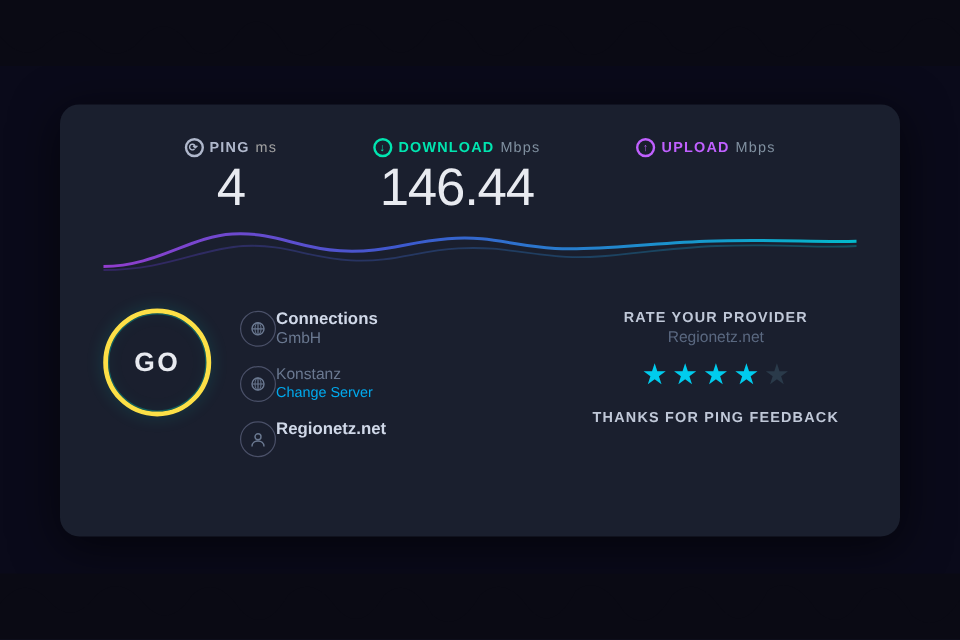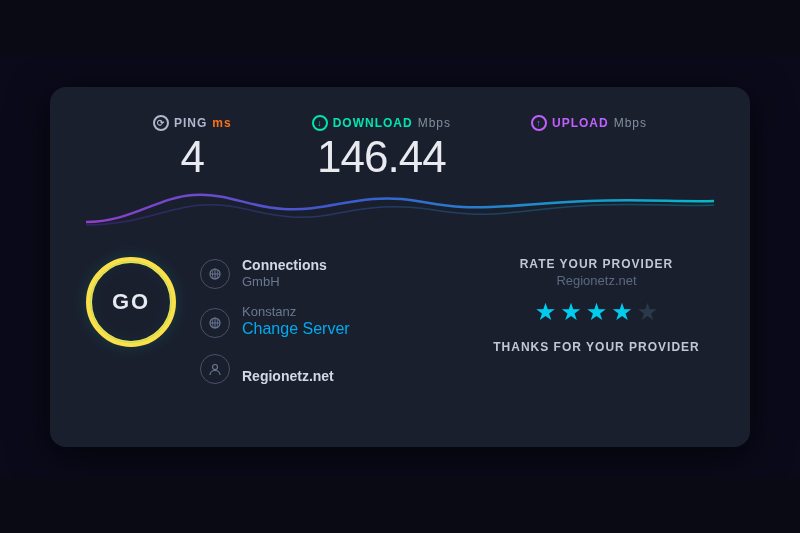--- a/index.html
+++ b/index.html
@@ -113,21 +113,21 @@
       display: flex;
       align-items: flex-start;
       gap: 24px;
     }
 
     
     .go-button {
       width: 90px;
       height: 90px;
       border-radius: 50%;
-      border: 6px solid #fde047;
+      border: 4px solid #fde047;
       background: transparent;
       color: #e8eaf0;
       font-size: 22px;
       font-weight: bold;
       letter-spacing: 2px;
       cursor: pointer;
       display: flex;
       align-items: center;
       justify-content: center;
       flex-shrink: 0;
@@ -144,22 +144,21 @@
       border: 1px solid rgba(0,229,200,0.3);
     }
 
     
     .info-section {
       flex: 1;
     }
 
     .info-row {
       display: flex;
-      align-items: flex-end;
-      gap: 12px;
+      align-items: flex-start;
       margin-bottom: 14px;
     }
 
     .info-icon {
       width: 30px;
       height: 30px;
       border: 1.5px solid #4a5068;
       border-radius: 50%;
       display: flex;
       align-items: center;
@@ -178,21 +177,21 @@
       color: #d0d8e8;
     }
 
     .info-sub {
       font-size: 13px;
       color: #6a7890;
       margin-top: 1px;
     }
 
     .info-link {
-      font-size: 16px;
+      font-size: 12px;
       color: #00aaee;
       cursor: pointer;
       margin-top: 1px;
     }
 
     
     .rating-section {
       flex: 1;
       text-align: center;
       padding-left: 20px;
@@ -242,21 +241,21 @@
   <path d="M0,55 L0,25 Q20,0 40,22 Q60,45 80,18 Q100,0 120,25 Q140,48 160,18 Q180,0 200,30 Q220,52 240,18 Q260,0 280,28 Q300,52 320,18 Q340,0 360,34 Q380,52 400,18 Q420,0 440,28 Q460,52 480,14 Q500,0 520,32 Q540,52 560,18 Q580,0 600,28 Q620,52 640,14 Q660,0 680,30 Q700,52 720,18 Q740,0 760,35 Q780,52 800,22 L800,55 Z" fill="#0a0a14"></path>
 </svg>
 
 <div class="speedtest-card">
 
   <div class="stats-row">
     <div class="stat-item">
       <div class="stat-label ping-label">
         <span class="stat-icon">⟳</span>
         <span>PING</span>
-        <span style="font-weight:bold;color:#f97316;">ms</span>
+        <span style="font-weight:normal;color:#a3a3a3;">ms</span>
       </div>
       <div class="stat-value">4</div>
     </div>
 
     <div class="stat-item">
       <div class="stat-label download-label">
         <span class="stat-icon" style="border-color:#00e5b0;color:#00e5b0;">↓</span>
         <span>DOWNLOAD</span>
         <span style="font-weight:normal;color:#8090a0;">Mbps</span>
       </div>
@@ -347,17 +346,17 @@
     <div class="rating-section">
       <div class="rate-title">RATE YOUR PROVIDER</div>
       <div class="rate-provider">Regionetz.net</div>
       <div class="stars-row">
         <span class="star">★</span>
         <span class="star">★</span>
         <span class="star">★</span>
         <span class="star">★</span>
         <span class="star" style="color:#2a3a4a;">★</span>
       </div>
-      <div class="thanks-text">THANKS FOR YOUR PROVIDER</div>
+      <div class="thanks-text">THANKS FOR PING FEEDBACK</div>
     </div>
 
   </div>
 </div>
 
 </body></html>

